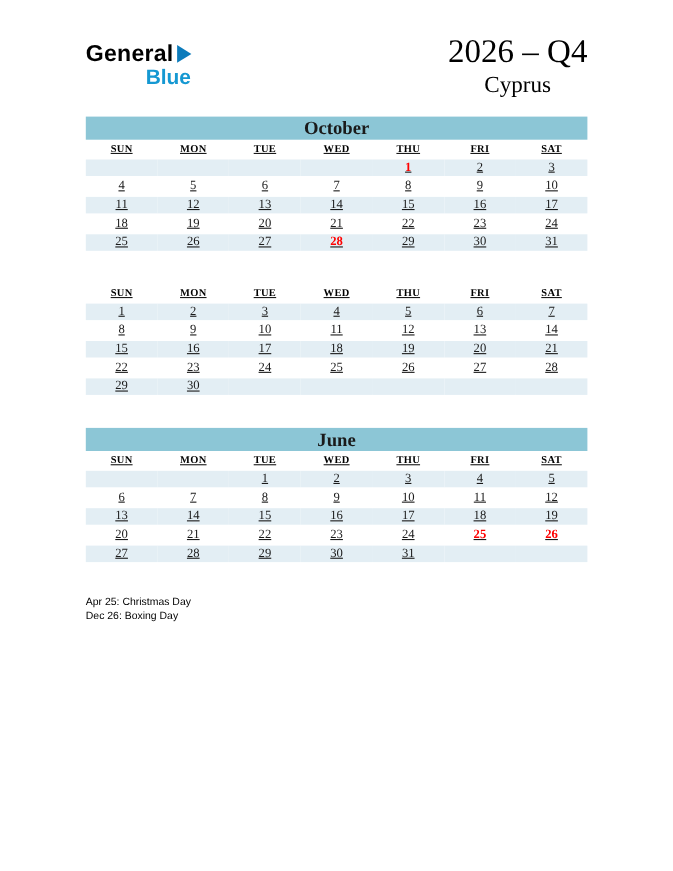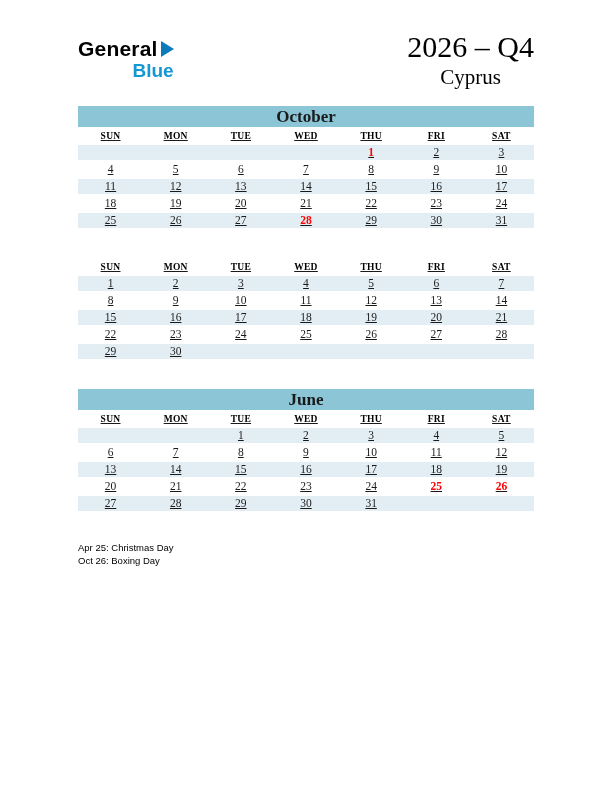--- a/index.html
+++ b/index.html
@@ -248,15 +248,15 @@
               <td></td>
               <td></td>
             </tr>
           </tbody>
         </table>
       </section>
     </div>
 
   <div id="holidays" class="holidays">
       <div class="holiday-line">Apr 25: Christmas Day</div>
-      <div class="holiday-line">Oct 26: Boxing Day</div>
+      <div class="holiday-line">Dec 26: Boxing Day</div>
     </div>
 </div>
 
 </body></html>

